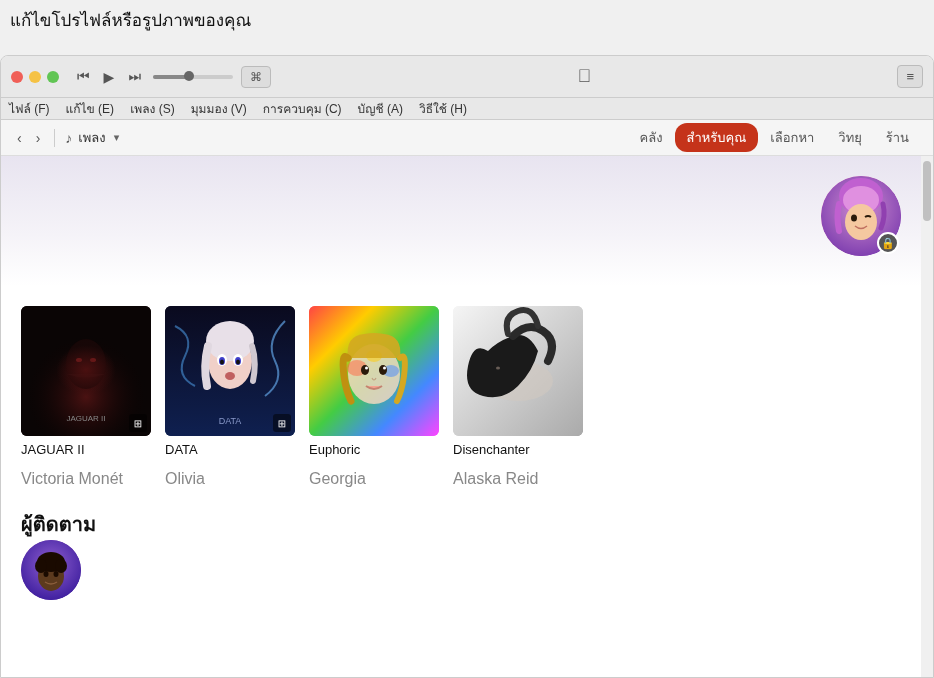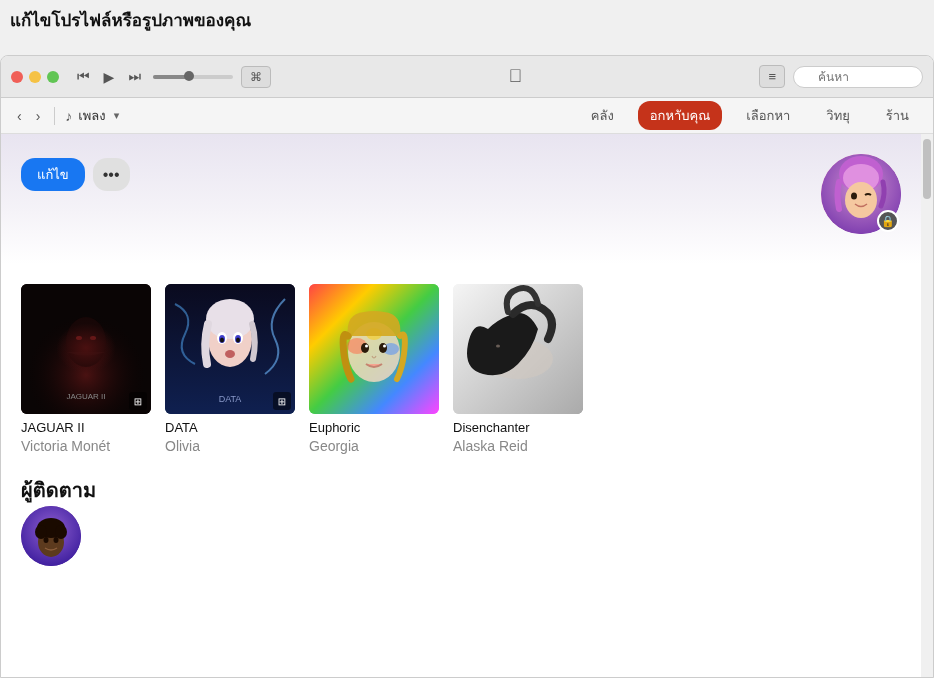--- a/index.html
+++ b/index.html
@@ -11,21 +11,21 @@
       overflow: hidden;
       position: relative;
     }
 
     
     .tooltip-banner {
       position: absolute;
       top: 6px;
       left: 10px;
       font-size: 17px;
-      font-weight: 700;
+      font-weight: 400;
       color: #111;
       z-index: 100;
       pointer-events: none;
     }
 
     
     .window {
       position: absolute;
       top: 55px;
       left: 0;
@@ -200,21 +200,21 @@
     .music-icon { font-size: 14px; color: #555; }
     .playlist-label {
       font-size: 13px;
       color: #333;
     }
     .dropdown-arrow { font-size: 11px; color: #666; margin-left: 2px; }
 
     .toolbar-right {
       margin-left: auto;
       display: flex;
-      gap: 12px;
+      gap: 0;
     }
     .tab-btn {
       background: none;
       border: none;
       cursor: pointer;
       font-size: 13px;
       color: #555;
       padding: 4px 12px;
       border-radius: 12px;
     }
@@ -405,23 +405,23 @@
       color: white;
     }
 
     .album-title {
       font-size: 13px;
       font-weight: 500;
       color: #111;
       line-height: 1.2;
     }
     .album-artist {
-      font-size: 14px;
+      font-size: 16px;
       color: #888;
-      margin-top: 2px;
+      margin-top: 12px;
     }
 
     
     .followers-section {
       padding: 10px 20px 20px 20px;
     }
     .followers-title {
       font-size: 20px;
       font-weight: 700;
       color: #111;
@@ -485,52 +485,53 @@
     <button class="airplay-btn">
       <span>⌘</span>
     </button>
 
     <div class="title-bar-center">
       <span class="apple-logo"></span>
     </div>
 
     <div class="title-bar-right">
       <button class="list-btn">≡</button>
-      <div class="search-wrapper">
-        <span class="search-icon-inner">🔍</span>
-        <input class="search-box" type="text" placeholder="ค้นหา" style="">
-      </div>
     </div>
   </div>
 
+  <div class="menu-bar">
+    <span class="menu-item">ไฟล์ (F)</span>
+    <span class="menu-item">แก้ไข (E)</span>
+    <span class="menu-item">เพลง (S)</span>
+    <span class="menu-item">มุมมอง (V)</span>
+    <span class="menu-item">การควบคุม (C)</span>
+    <span class="menu-item">บัญชี (A)</span>
+    <span class="menu-item">วิธีใช้ (H)</span>
+  </div>
 
   <div class="toolbar">
     <button class="nav-btn">‹</button>
     <button class="nav-btn">›</button>
     <div class="separator"></div>
     <span class="music-icon">♪</span>
     <span class="playlist-label">เพลง</span>
     <span class="dropdown-arrow">▾</span>
 
     <div class="toolbar-right">
       <button class="tab-btn">คลัง</button>
-      <button class="tab-btn active">อกหาับคุณ</button>
+      <button class="tab-btn active">สำหรับคุณ</button>
       <button class="tab-btn">เลือกหา</button>
       <button class="tab-btn">วิทยุ</button>
       <button class="tab-btn">ร้าน</button>
     </div>
   </div>
 
   <div class="main-content" style="position:relative;">
 
     <div class="profile-header">
-      <div class="profile-actions">
-        <button class="edit-btn">แก้ไข</button>
-        <button class="more-btn">•••</button>
-      </div>
 
       <div class="avatar-container">
         <div class="avatar-img">
 
           <svg width="80" height="80" viewBox="0 0 80 80">
 
             <defs>
               <radialGradient id="bgGrad" cx="50%" cy="40%" r="60%">
                 <stop offset="0%" style="stop-color:#d08ed0"></stop>
                 <stop offset="100%" style="stop-color:#8040b0"></stop>

